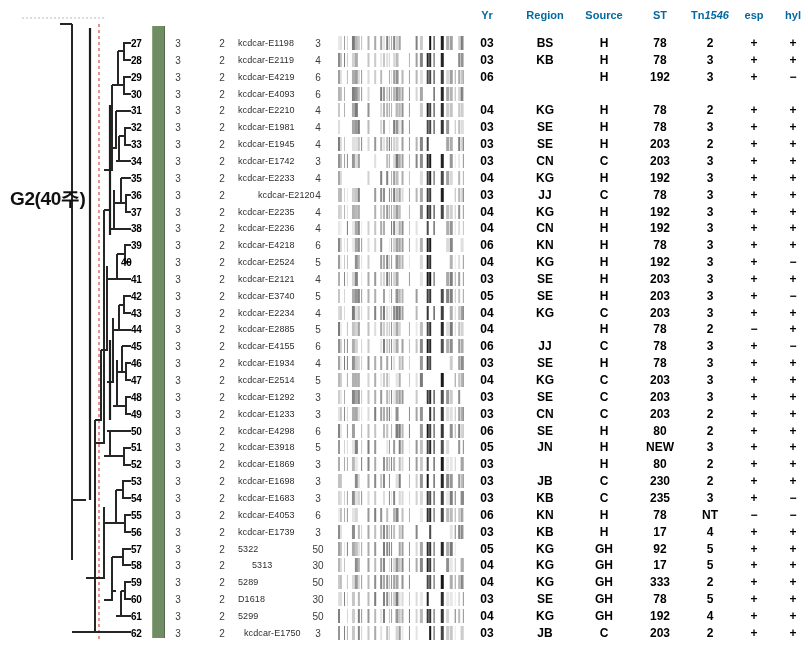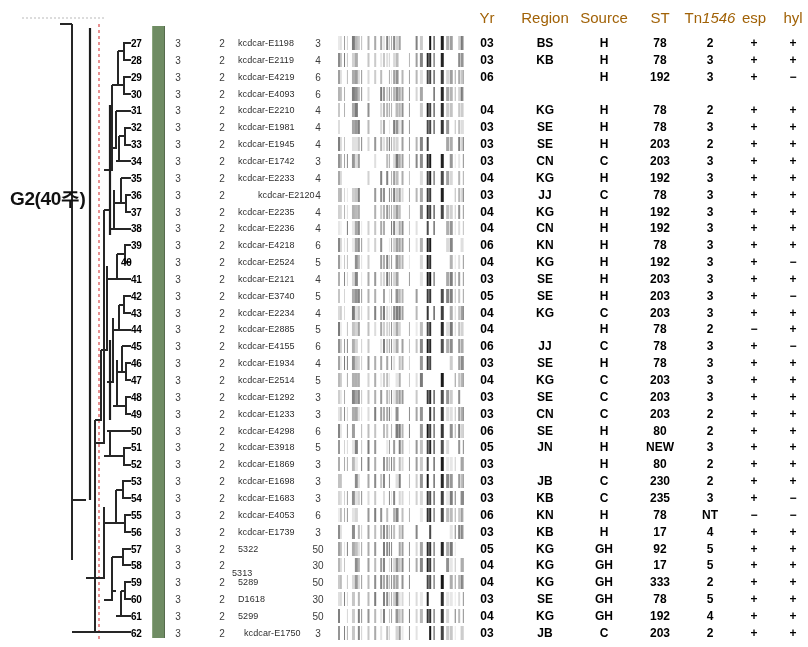--- a/index.html
+++ b/index.html
@@ -49,23 +49,23 @@
   }
 
   
   #grid {
     position: absolute;
     left: 0; top: 0;
     width: 808px; height: 647px;
   }
   .hdr {
     position: absolute;
-    font-size: 15px;
-    font-weight: normal;
-    color: #a16207;
+    font-size: 11px;
+    font-weight: bold;
+    color: #0369a1;
     white-space: nowrap;
   }
   .hdr .ital {
     font-style: italic;
   }
   .hrow {
     position: absolute;
     left: 0;
     width: 808px;
     height: 16px;
@@ -1491,21 +1491,21 @@
           <div class="cell meta" style="left: 604px;">GH</div>
           <div class="cell meta" style="left: 660px;">92</div>
           <div class="cell meta" style="left: 710px;">5</div>
           <div class="cell meta" style="left: 754px;">+</div>
           <div class="cell meta" style="left: 793px;">+</div>
         </div>
         <div class="hrow" style="top: 557.35px;">
           <div class="cell rowno" style="left: 131px; transform: none;">58</div>
           <div class="cell " style="left: 178px;">3</div>
           <div class="cell " style="left: 222px;">2</div>
-          <div class="cell name" style="left: 232px; transform: none; margin-top: 8px;">5313</div>
+          <div class="cell name" style="left: 252px; transform: none;">5313</div>
           <div class="cell " style="left: 318px;">30</div>
           <div class="gel"><svg width="130" height="16" viewBox="0 0 130 16">
               <rect x="2" y="1" width="2" height="14" fill="rgb(182,182,182)"></rect>
               <rect x="4.46099277632311" y="1" width="1" height="14" fill="rgb(189,189,189)"></rect>
               <rect x="8.01171912252903" y="1" width="1" height="14" fill="rgb(196,196,196)"></rect>
               <rect x="18.877334624994546" y="1" width="3" height="14" fill="rgb(141,141,141)"></rect>
               <rect x="21.863411013036966" y="1" width="2" height="14" fill="rgb(181,181,181)"></rect>
               <rect x="31.487888552248478" y="1" width="2" height="14" fill="rgb(160,160,160)"></rect>
               <rect x="38.20452102320269" y="1" width="2" height="14" fill="rgb(187,187,187)"></rect>
               <rect x="44.17897496372461" y="1" width="2" height="14" fill="rgb(154,154,154)"></rect>

